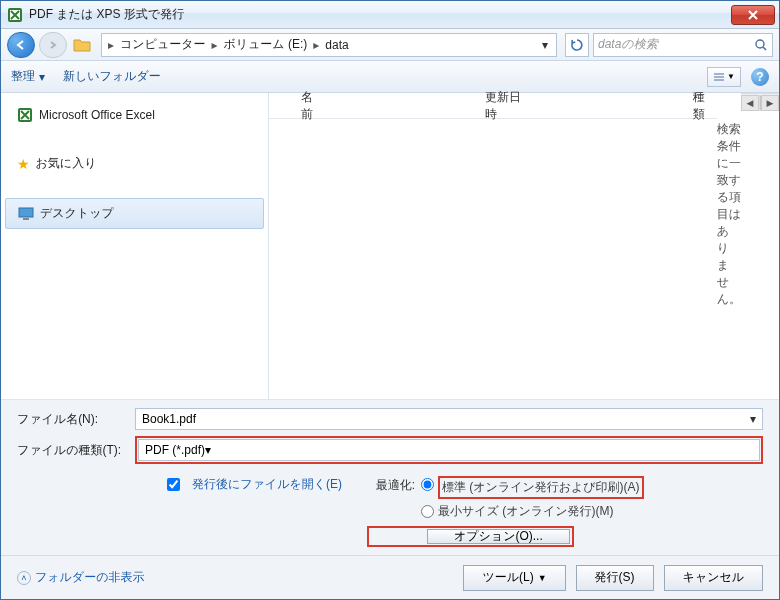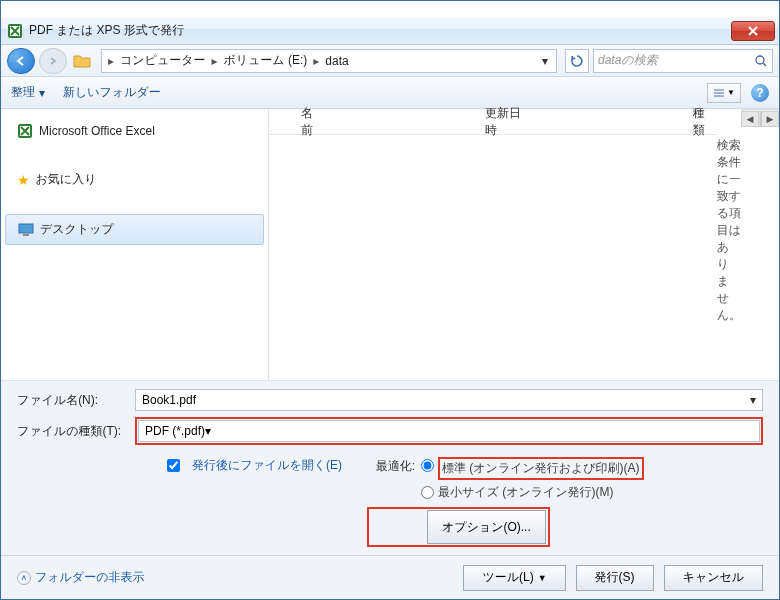--- a/index.html
+++ b/index.html
@@ -1,20 +1,20 @@
 <!DOCTYPE html>
 <html><head>
 <meta charset="utf-8">
 <style>
 * { box-sizing: border-box; margin: 0; padding: 0; font-family: "Meiryo UI", "MS UI Gothic", sans-serif; font-size: 12px; }
 body { width: 780px; height: 600px; overflow: hidden; }
 
 .window { width: 780px; height: 600px; border: 1px solid #3a6ea5; background: #fff; display: flex; flex-direction: column; }
 
-.titlebar { height: 28px; background: linear-gradient(to bottom, #f5f9fd 0%, #e8f1fb 45%, #d7e8f8 46%, #e4eefa 100%); display: flex; align-items: center; padding: 0 0 0 6px; border-bottom: 1px solid #b8c7d8; margin-top: 16px; }
+.titlebar { height: 28px; background: linear-gradient(to bottom, #f5f9fd 0%, #e8f1fb 45%, #d7e8f8 46%, #e4eefa 100%); display: flex; align-items: center; padding: 0 0 0 6px; border-bottom: 1px solid #b8c7d8; }
 .titlebar .app-icon { width: 16px; height: 16px; margin-right: 6px; }
 .titlebar .title { flex: 1; color: #1f1f1f; }
 .close-btn { width: 44px; height: 20px; margin-right: 4px; background: linear-gradient(to bottom, #e67a6f 0%, #d94b3c 49%, #c43a2b 50%, #d24a3a 100%); border: 1px solid #8a2f24; border-radius: 3px; color: #fff; display: flex; align-items: center; justify-content: center; font-size: 11px; font-weight: bold; }
 
 .navbar { height: 32px; background: linear-gradient(to bottom, #f7f9fc 0%, #eaf1f9 100%); border-bottom: 1px solid #c9d6e6; display: flex; align-items: center; padding: 0 6px; gap: 4px; }
 .nav-back, .nav-fwd { width: 28px; height: 26px; border-radius: 13px; display: flex; align-items: center; justify-content: center; }
 .nav-back { background: radial-gradient(circle at 30% 30%, #6fb4f2, #2176cf); border: 1px solid #2a6fb5; }
 .nav-fwd { background: #e2e9f1; border: 1px solid #c3cedb; }
 .folder-icon { width: 22px; height: 20px; display:inline-flex; align-items:center; justify-content:center; }
 .breadcrumb { flex: 1; height: 24px; background: #fff; border: 1px solid #b5c4d6; display: flex; align-items: center; padding: 0 4px; margin: 0 4px; }
@@ -61,21 +61,21 @@
 .opt-label-blue { color: #1b5dab; }
 .opt-col3 { flex:1; }
 .opt3-inner { display:flex; flex-direction:column; gap:6px; }
 .opt3-row { display:flex; align-items:flex-start; gap:6px; }
 .opt3-label { width:48px; text-align:right; color:#333; padding-top:1px; }
 .radio-group { display:flex; flex-direction:column; gap:4px; }
 .radio-line { display:flex; align-items:flex-start; gap:4px; }
 .radio-line input { margin-top:2px; }
 .radio-blue { color:#404040; }
 .hlred { border:2px solid #d93a2b; padding:1px 2px; display:inline-block; }
-.options-btn { height: 34px; padding: 0 14px; border: 1px solid #9aa8b8; background: linear-gradient(#fdfdfe,#e3e9f1); display:inline-flex; align-items:center; margin-left: 56px; }
+.options-btn { height: 15px; padding: 0 26px; border: 1px solid #9aa8b8; background: linear-gradient(#fdfdfe,#e3e9f1); display:inline-flex; align-items:center; margin-left: 56px; }
 
 .footer { height: 44px; border-top: 1px solid #d4dbe4; background: #f0f4f9; display: flex; align-items: center; padding: 0 16px; gap: 10px; }
 .hide-folders { display:flex; align-items:center; gap:4px; color:#1b5dab; }
 .hide-folders .chev { display:inline-flex; width:14px; height:14px; align-items:center; justify-content:center; border:1px solid #9fb6d1; border-radius:7px; font-size:9px; }
 .footer-spacer { flex:1; }
 .btn { height: 26px; padding: 0 18px; border: 1px solid #9aa8b8; background: linear-gradient(#fdfdfe,#e3e9f1); display:inline-flex; align-items:center; }
 .tools-btn { display:flex; align-items:center; gap:4px; }
 
 svg { display:block; }
 </style>

